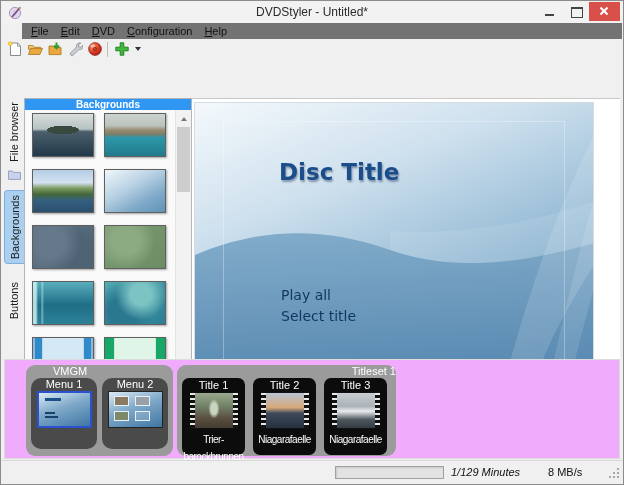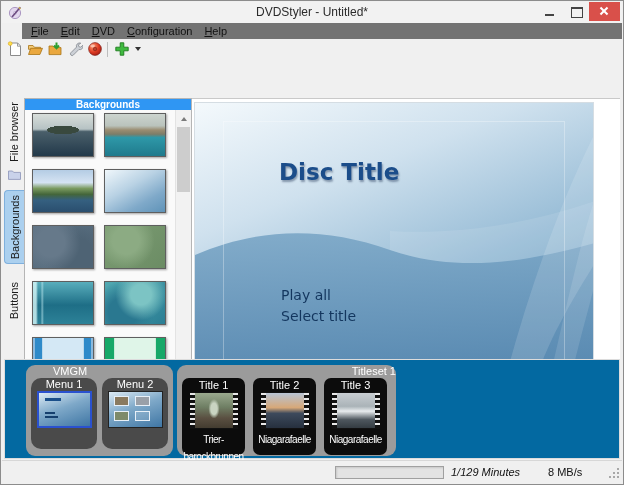--- a/index.html
+++ b/index.html
@@ -76,21 +76,21 @@
   .preview{position:absolute;left:188px;top:0;right:0;height:100%;background:#fff;border-top:1px solid #c9c9c9;}
   .canvas{position:absolute;left:2px;top:3px;width:400px;height:295px;border:1px solid #d5dde3;overflow:hidden;}
   .canvas svg{position:absolute;left:0;top:0;}
   .safe-rect{position:absolute;left:28px;top:18px;right:28px;bottom:16px;border:1px solid rgba(255,255,255,0.3);}
   .disc-title{position:absolute;left:84px;top:56px;font-family:"DejaVu Sans",sans-serif;font-weight:bold;font-size:23px;color:#1b4d8a;text-shadow:1px 2px 2px rgba(15,35,70,0.4);}
   .menu-btn{position:absolute;left:86px;font-family:"DejaVu Sans",sans-serif;font-size:14px;color:#13365e;}
   .btn-play{top:184px;}
   .btn-select{top:205px;}
 
   
-  .bottombar{position:absolute;top:358px;left:3px;right:3px;height:100px;background:#0369a1;border:1px solid #dcdcdc;}
+  .bottombar{position:absolute;top:358px;left:3px;right:3px;height:100px;background:#f0abfc;border:1px solid #dcdcdc;}
   .group{position:absolute;top:5px;height:91px;background:#9b9b9b;border-radius:9px;}
   .group-vmgm{left:21px;width:147px;}
   .group-titleset{left:172px;width:219px;}
   .group-label{display:block;color:#fff;font-size:11px;line-height:13px;}
   .group-vmgm .group-label{padding-left:27px;}
   .group-titleset .group-label{padding-left:15px;text-align:right;}
   .group-row{display:flex;padding-left:5px;}
   .menu-box{width:66px;height:71px;background:#4a4a4a;border-radius:10px;margin-right:5px;color:#fff;font-size:11px;text-align:center;}
   .menu-box-label{line-height:13px;}
   .menu-thumb{position:relative;width:55px;height:37px;margin:0 auto;background:linear-gradient(160deg,#dceaf4 0%,#7fa9c9 45%,#3f76a4 100%);border:1px solid #222;}

